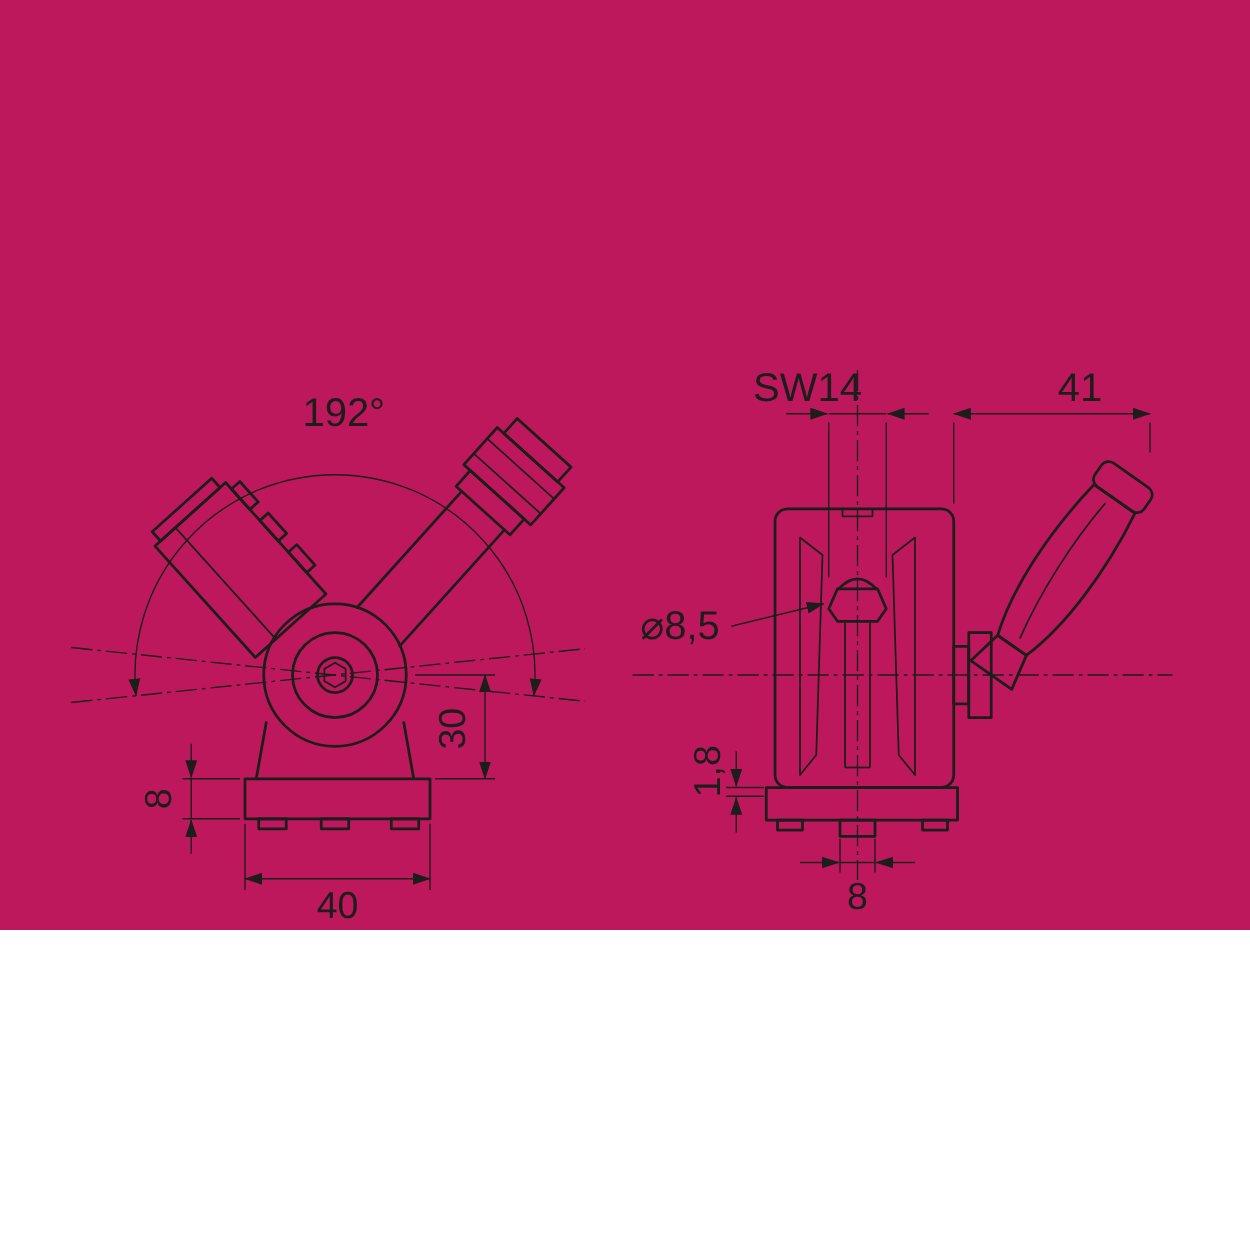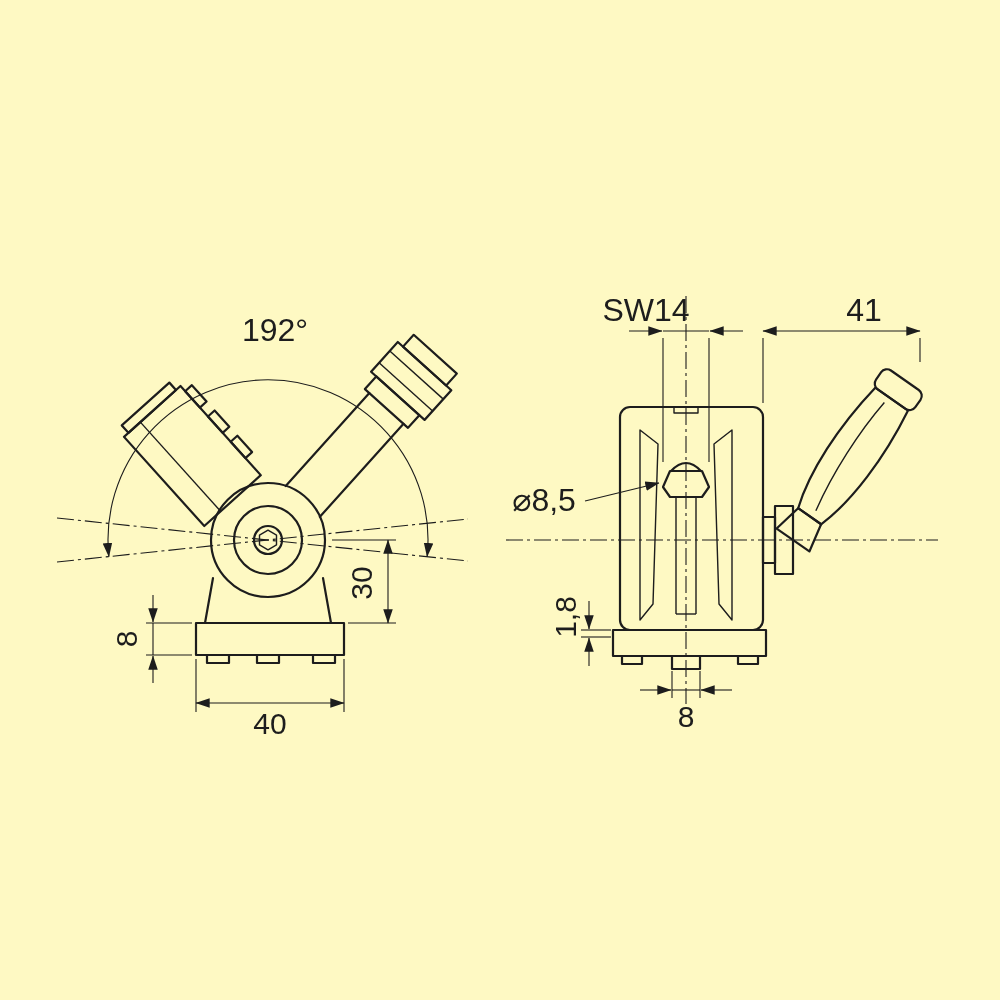--- a/index.html
+++ b/index.html
@@ -1,16 +1,16 @@
 <!DOCTYPE html>
 <html><head>
 <meta charset="utf-8">
 <style>
   html,body{margin:0;padding:0;background:#ffffff;}
-  .canvas{position:relative;width:1000px;height:1000px;background:#fef9c3;overflow:hidden;}
+  .canvas{position:relative;width:1000px;height:744px;background:#be185d;overflow:hidden;}
   .ol{fill:none;stroke:#1d1d1d;stroke-width:2.2;stroke-linejoin:round;stroke-linecap:round}
   .thin{fill:none;stroke:#1d1d1d;stroke-width:1.4;stroke-linejoin:round}
   .dim{fill:none;stroke:#1d1d1d;stroke-width:1.1}
   .cl{fill:none;stroke:#1d1d1d;stroke-width:1.1;stroke-dasharray:17 4 3 4}
   .dimtxt{font-family:"Liberation Sans","DejaVu Sans",sans-serif;font-size:30px;fill:#1d1d1d}
   .big{font-size:32px}
   #arr path{fill:#1d1d1d}
 </style>
 </head>
 <body>

